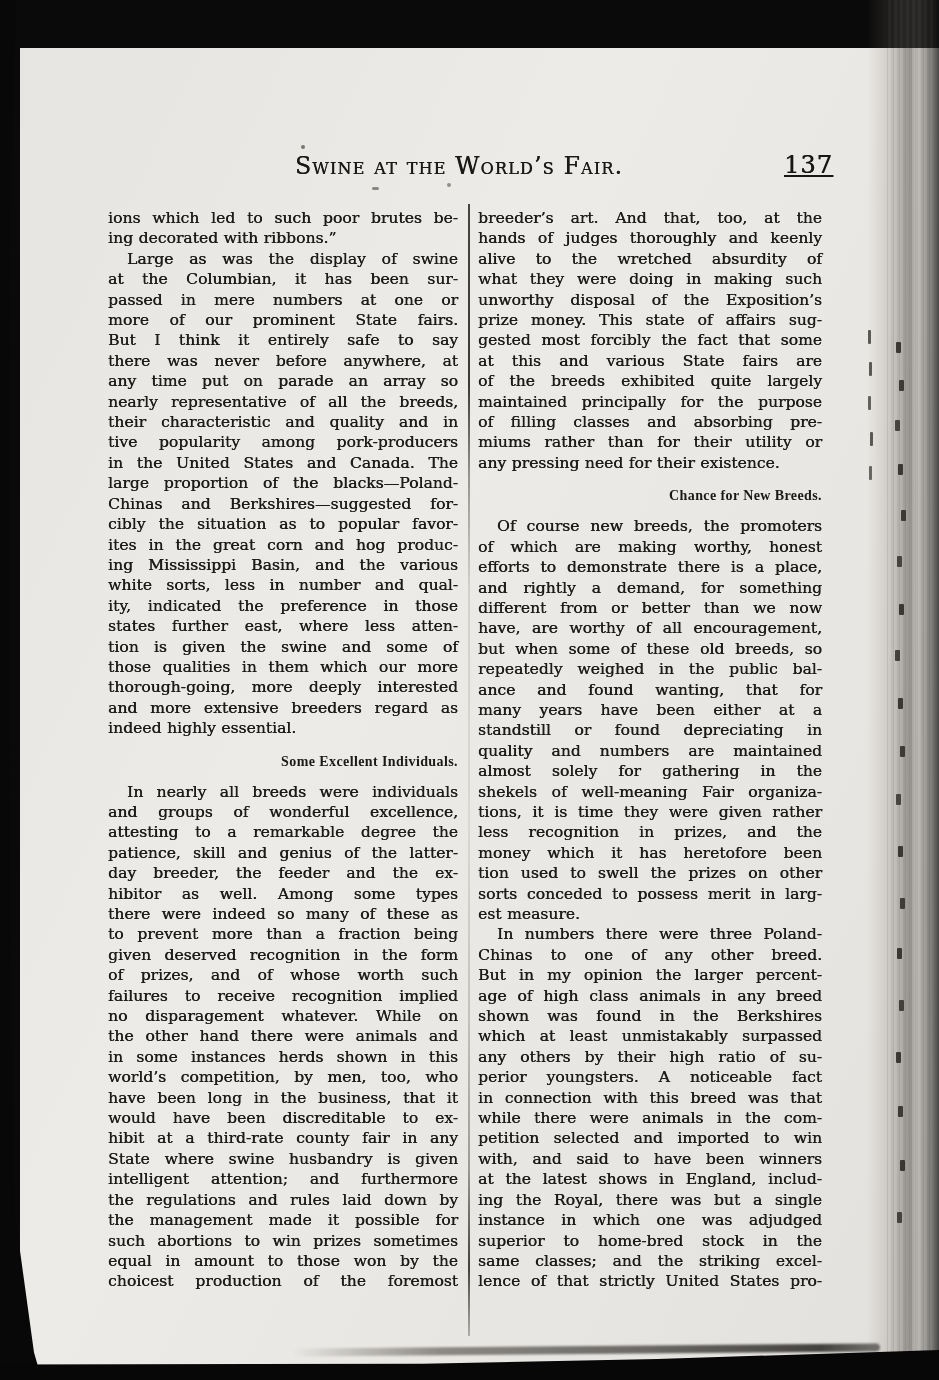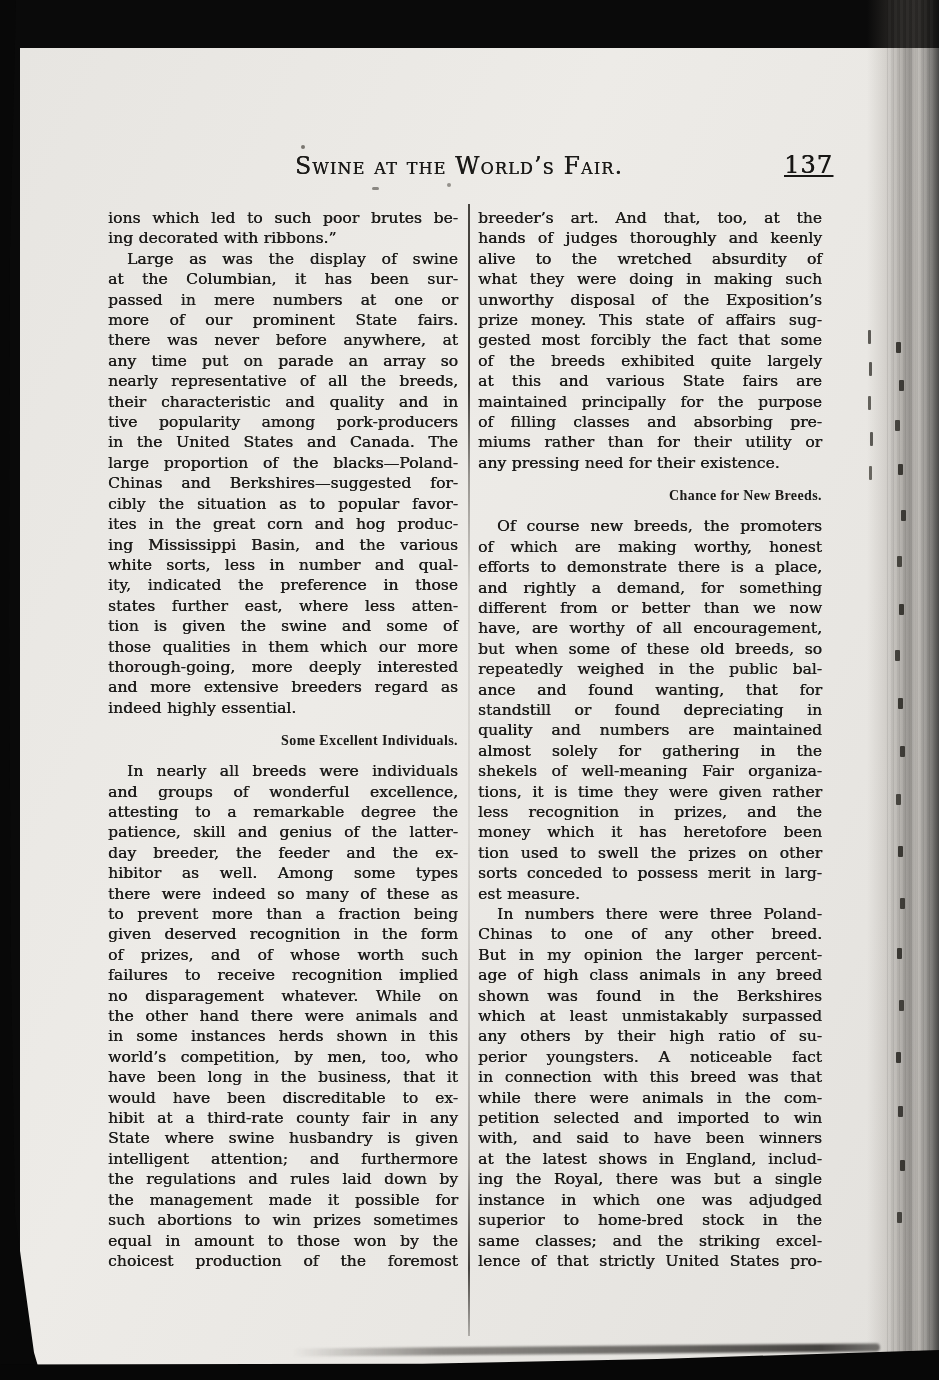--- a/index.html
+++ b/index.html
@@ -113,20 +113,21 @@
     </div>
     <div class="page-number">137</div>
 
     <div class="col col1">
         <div class="line">ions which led to such poor brutes be-</div>
         <div class="line end">ing decorated with ribbons.”</div>
         <div class="line indent">Large as was the display of swine</div>
         <div class="line">at the Columbian, it has been sur-</div>
         <div class="line">passed in mere numbers at one or</div>
         <div class="line">more of our prominent State fairs.</div>
+        <div class="line">But I think it entirely safe to say</div>
         <div class="line">there was never before anywhere, at</div>
         <div class="line">any time put on parade an array so</div>
         <div class="line">nearly representative of all the breeds,</div>
         <div class="line">their characteristic and quality and in</div>
         <div class="line">tive popularity among pork-producers</div>
         <div class="line">in the United States and Canada. The</div>
         <div class="line">large proportion of the blacks—Poland-</div>
         <div class="line">Chinas and Berkshires—suggested for-</div>
         <div class="line">cibly the situation as to popular favor-</div>
         <div class="line">ites in the great corn and hog produc-</div>
@@ -167,36 +168,37 @@
         <div class="line">choicest production of the foremost</div>
       </div>
     <div class="col col2">
         <div class="line">breeder’s art. And that, too, at the</div>
         <div class="line">hands of judges thoroughly and keenly</div>
         <div class="line">alive to the wretched absurdity of</div>
         <div class="line">what they were doing in making such</div>
         <div class="line">unworthy disposal of the Exposition’s</div>
         <div class="line">prize money. This state of affairs sug-</div>
         <div class="line">gested most forcibly the fact that some</div>
+        <div class="line">at this and various State fairs are</div>
         <div class="line">of the breeds exhibited quite largely</div>
-        <div class="line">at this and various State fairs are</div>
         <div class="line">maintained principally for the purpose</div>
         <div class="line">of filling classes and absorbing pre-</div>
         <div class="line">miums rather than for their utility or</div>
         <div class="line end">any pressing need for their existence.</div>
         <div class="subheading">Chance for New Breeds.</div>
         <div class="line indent">Of course new breeds, the promoters</div>
         <div class="line">of which are making worthy, honest</div>
         <div class="line">efforts to demonstrate there is a place,</div>
         <div class="line">and rightly a demand, for something</div>
         <div class="line">different from or better than we now</div>
         <div class="line">have, are worthy of all encouragement,</div>
         <div class="line">but when some of these old breeds, so</div>
         <div class="line">repeatedly weighed in the public bal-</div>
         <div class="line">ance and found wanting, that for</div>
+        <div class="line">many years have been either at a</div>
         <div class="line">standstill or found depreciating in</div>
         <div class="line">quality and numbers are maintained</div>
         <div class="line">almost solely for gathering in the</div>
         <div class="line">shekels of well-meaning Fair organiza-</div>
         <div class="line">tions, it is time they were given rather</div>
         <div class="line">less recognition in prizes, and the</div>
         <div class="line">money which it has heretofore been</div>
         <div class="line">tion used to swell the prizes on other</div>
         <div class="line">sorts conceded to possess merit in larg-</div>
         <div class="line end">est measure.</div>

